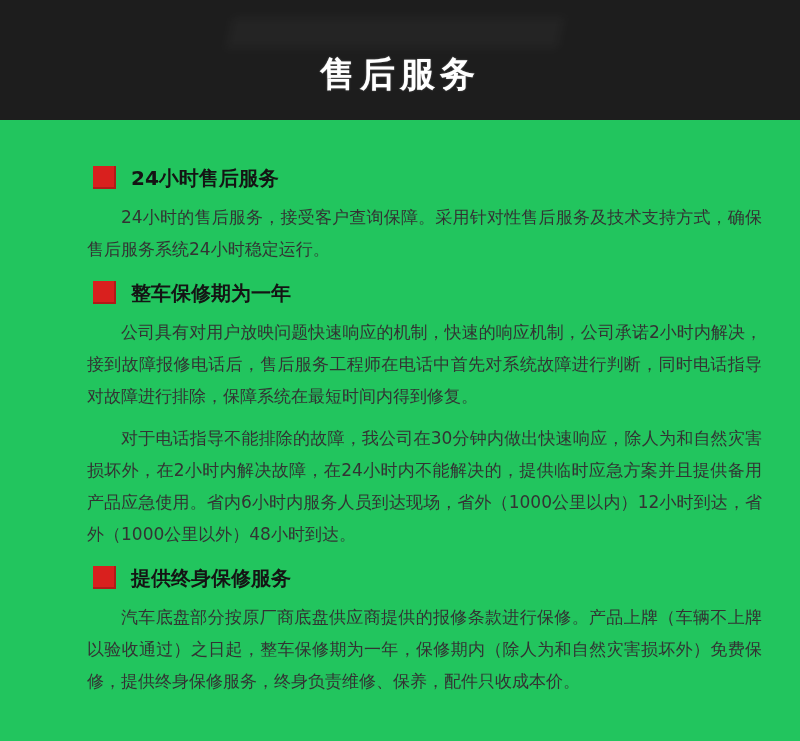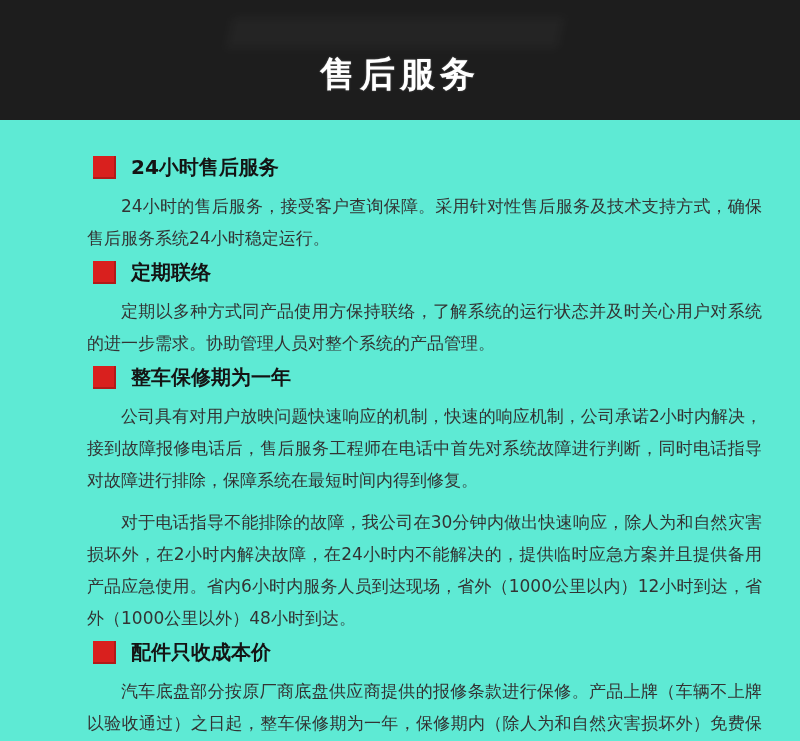--- a/index.html
+++ b/index.html
@@ -5,21 +5,21 @@
   html, body {
     margin: 0;
     padding: 0;
     background: #ffffff;
     font-family: "DejaVu Sans", "Liberation Sans", sans-serif;
   }
   .page {
     width: 800px;
     height: 741px;
     margin: 0 auto;
-    background: #5eead4;
+    background: #22c55e;
     overflow: hidden;
     position: relative;
   }
   
   .banner {
     height: 120px;
     background: var(--header-bg, #1d1d1d);
     display: flex;
     align-items: flex-end;
     justify-content: center;
@@ -44,22 +44,22 @@
     filter: blur(4px);
     transform: skewX(-12deg);
   }
   
   .content {
     padding: 30px 38px 0 57px;
   }
   .section { margin: 0; }
   .sec-head-row {
     display: flex;
-    align-items: center;
-    margin: 5px 0 7px 0;
+    align-items: flex-start;
+    margin: 16px 0 7px 0;
     padding-left: 36px;
   }
   .bullet-square {
     width: 23px;
     height: 23px;
     background: var(--accent, #d9201e);
     box-shadow: inset -2px -2px 0 rgba(0,0,0,0.18);
     flex: 0 0 auto;
     margin-right: 15px;
   }
@@ -94,47 +94,37 @@
       <div class="sec-head-row">
         <span class="bullet-square"></span>
         <span class="sec-heading">24小时售后服务</span>
       </div>
       <div class="sec-paras">
 
       <p>24小时的售后服务，接受客户查询保障。采用针对性售后服务及技术支持方式，确保售后服务系统24小时稳定运行。</p>
         </div>
     </div>
 
-    <div class="section">
-      <div class="sec-head-row">
-        <span class="bullet-square"></span>
-        <span class="sec-heading">定期联络</span>
-      </div>
-      <div class="sec-paras">
-
-      <p>定期以多种方式同产品使用方保持联络，了解系统的运行状态并及时关心用户对系统的进一步需求。协助管理人员对整个系统的产品管理。</p>
-        </div>
-    </div>
 
     <div class="section">
       <div class="sec-head-row">
         <span class="bullet-square"></span>
         <span class="sec-heading">整车保修期为一年</span>
       </div>
       <div class="sec-paras">
 
       <p>公司具有对用户放映问题快速响应的机制，快速的响应机制，公司承诺2小时内解决，接到故障报修电话后，售后服务工程师在电话中首先对系统故障进行判断，同时电话指导对故障进行排除，保障系统在最短时间内得到修复。</p>
           <p>对于电话指导不能排除的故障，我公司在30分钟内做出快速响应，除人为和自然灾害损坏外，在2小时内解决故障，在24小时内不能解决的，提供临时应急方案并且提供备用产品应急使用。省内6小时内服务人员到达现场，省外（1000公里以内）12小时到达，省外（1000公里以外）48小时到达。</p>
         </div>
     </div>
 
     <div class="section">
       <div class="sec-head-row">
         <span class="bullet-square"></span>
-        <span class="sec-heading">配件只收成本价</span>
+        <span class="sec-heading">提供终身保修服务</span>
       </div>
       <div class="sec-paras">
 
       <p>汽车底盘部分按原厂商底盘供应商提供的报修条款进行保修。产品上牌（车辆不上牌以验收通过）之日起，整车保修期为一年，保修期内（除人为和自然灾害损坏外）免费保修，提供终身保修服务，终身负责维修、保养，配件只收成本价。</p>
         </div>
     </div>
   </div>
 
 </div>
 

